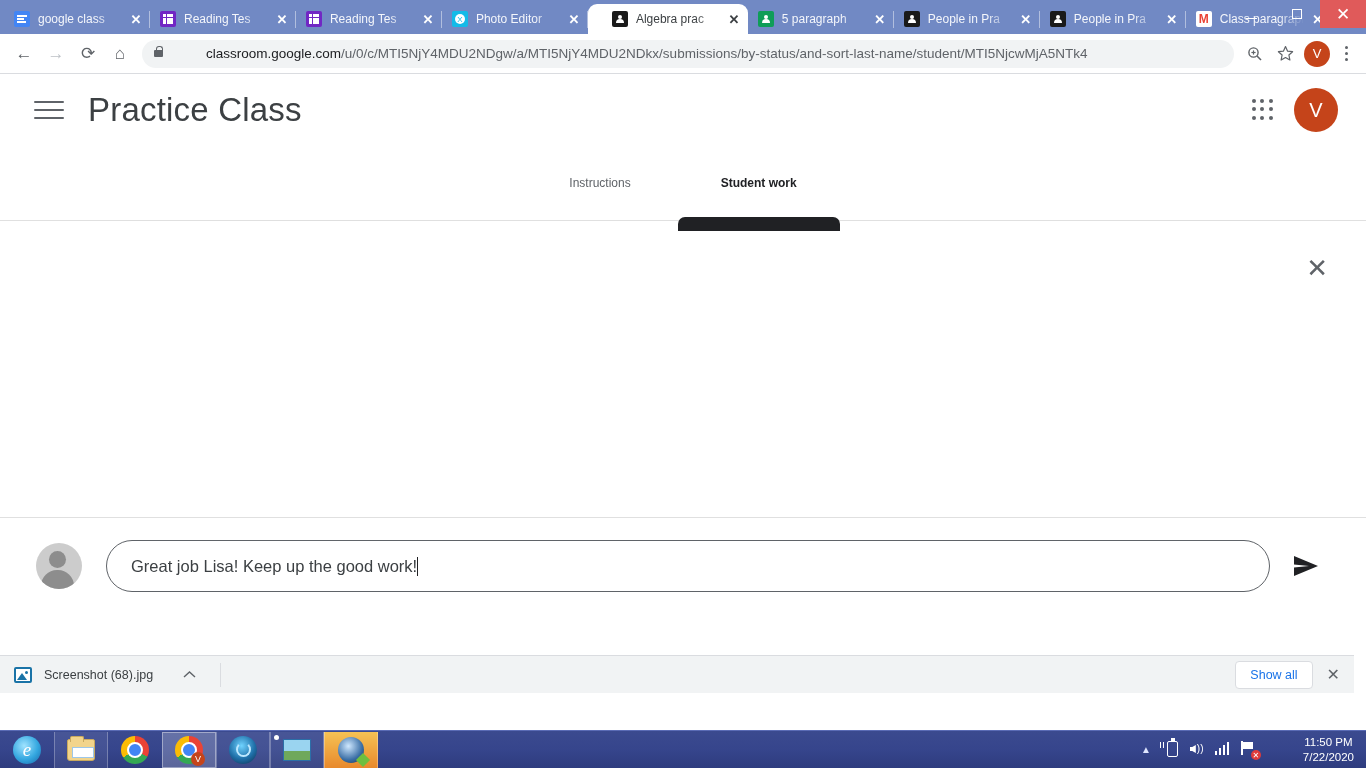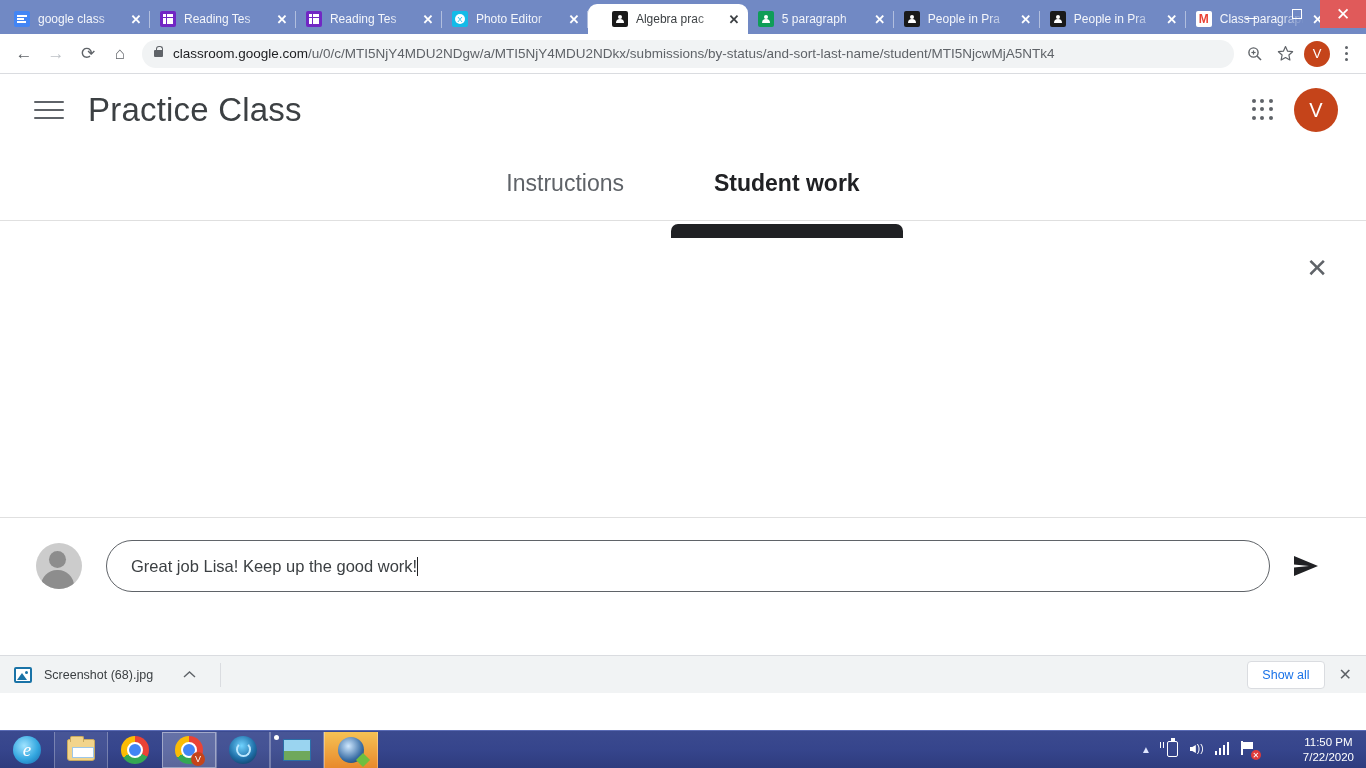--- a/index.html
+++ b/index.html
@@ -121,21 +121,21 @@
     height: 28px;
     background: #f1f3f4;
     border-radius: 14px;
     display: flex; align-items: center;
     padding: 0 12px;
     margin: 0 6px 0 6px;
     overflow: hidden;
   }
   .lock { width: 9px; height: 7px; background:#5f6368; border-radius:1px; position:relative; margin-right:10px; flex:0 0 auto;}
   .lock::before{content:'';position:absolute;left:2px;top:-4px;width:5px;height:5px;border:1.4px solid #5f6368;border-bottom:none;border-radius:3px 3px 0 0;}
-  .url { font-size:13.5px; color:#5f6368; white-space:nowrap; }
+  .url { font-size:13.5px; color:#5f6368; white-space:nowrap;margin-left:33px; }
   .url b { color:#202124; font-weight:400; }
   .omni-icon { width:30px;height:30px;display:flex;align-items:center;justify-content:center;color:#5f6368;font-size:15px;}
   .prof-av { width:26px;height:26px;border-radius:50%;background:#c5441a;color:#fff;
              display:flex;align-items:center;justify-content:center;font-size:13px;margin:0 4px; }
   .kebab { width:24px;height:26px;display:flex;flex-direction:column;align-items:center;justify-content:center;gap:3px;}
   .kebab i{width:3px;height:3px;border-radius:50%;background:#5f6368;display:block;}
 
   
   .page { height: 619px; background:#fff; position:relative; }
 
@@ -145,21 +145,21 @@
   .hamburger i { display:block; height:2px; background:#5f6368; border-radius:1px;}
   .classtitle { font-size:33px; color:#3c4043; font-weight:400; letter-spacing:.2px;}
   .appbar-right { margin-left:auto; display:flex; align-items:center; gap:20px;}
   .appsgrid { width:22px;height:22px;display:grid;grid-template-columns:repeat(3,1fr);gap:3px;}
   .appsgrid i{width:4px;height:4px;border-radius:50%;background:#5f6368;display:block;}
   .avatar-lg { width:44px;height:44px;border-radius:50%;background:#c5441a;color:#fff;
                display:flex;align-items:center;justify-content:center;font-size:20px;}
 
   .tabsrow { height: 74px; display:flex; align-items:center; justify-content:center; gap:70px;
              position:relative; }
-  .ptab { font-size:23px; color:#5f6368; padding: 4px 10px; position:relative;text-align:right; }
+  .ptab { font-size:12px; color:#5f6368; padding: 4px 10px; position:relative;text-align:right; }
   .ptab.active { color:#202124; font-weight:bold; }
   .ptab.active::after {
     content:''; position:absolute; left:-33px; right:-33px; bottom:-37px;
     height: 14px; background:#202124; border-radius: 7px 7px 0 0;
   }
   .tabs-divider { height:1px; background:#e0e0e0; }
 
   .worksection { position:relative; padding: 26px 32px 0 36px; height: 296px; }
   .closebtn { position:absolute; right:38px; top:34px; font-size:26px; color:#5f6368;
               font-weight:300; line-height:1; }
@@ -181,21 +181,21 @@
     flex:1; margin-left:24px; height:52px;
     border:1.5px solid #5f6368; border-radius:26px;
     display:flex; align-items:center; padding: 0 24px;
   }
   .ctext { font-size:16.5px; color:#3c4043; }
   .caret { display:inline-block; width:1px; height:19px; background:#202124; vertical-align:-4px; }
   .send { width:44px; margin-left:14px; display:flex; align-items:center; justify-content:center;}
 
   
   .dlbar {
-    position:absolute; bottom:0; left:0; right:0; height:38px;
+    position:absolute; bottom:0; left:0; right:12px; height:38px;
     background:#f1f3f4; border-top:1px solid #dadce0;
     display:flex; align-items:center; padding: 0 14px;
   }
   .dlitem { display:flex; align-items:center; height:28px; padding-right:14px; }
   .dlicon { width:18px;height:16px;border:2px solid #1a73a7;border-radius:2px;position:relative;
             margin-right:12px; background:#fff;}
   .dlicon::before{content:'';position:absolute;left:1px;bottom:1px;width:0;height:0;
                   border-left:5px solid transparent;border-right:5px solid transparent;border-bottom:7px solid #1a73a7;}
   .dlicon::after{content:'';position:absolute;right:2px;top:2px;width:3px;height:3px;border-radius:50%;background:#1a73a7;}
   .dlname { font-size:12.5px; color:#3c4043; }

